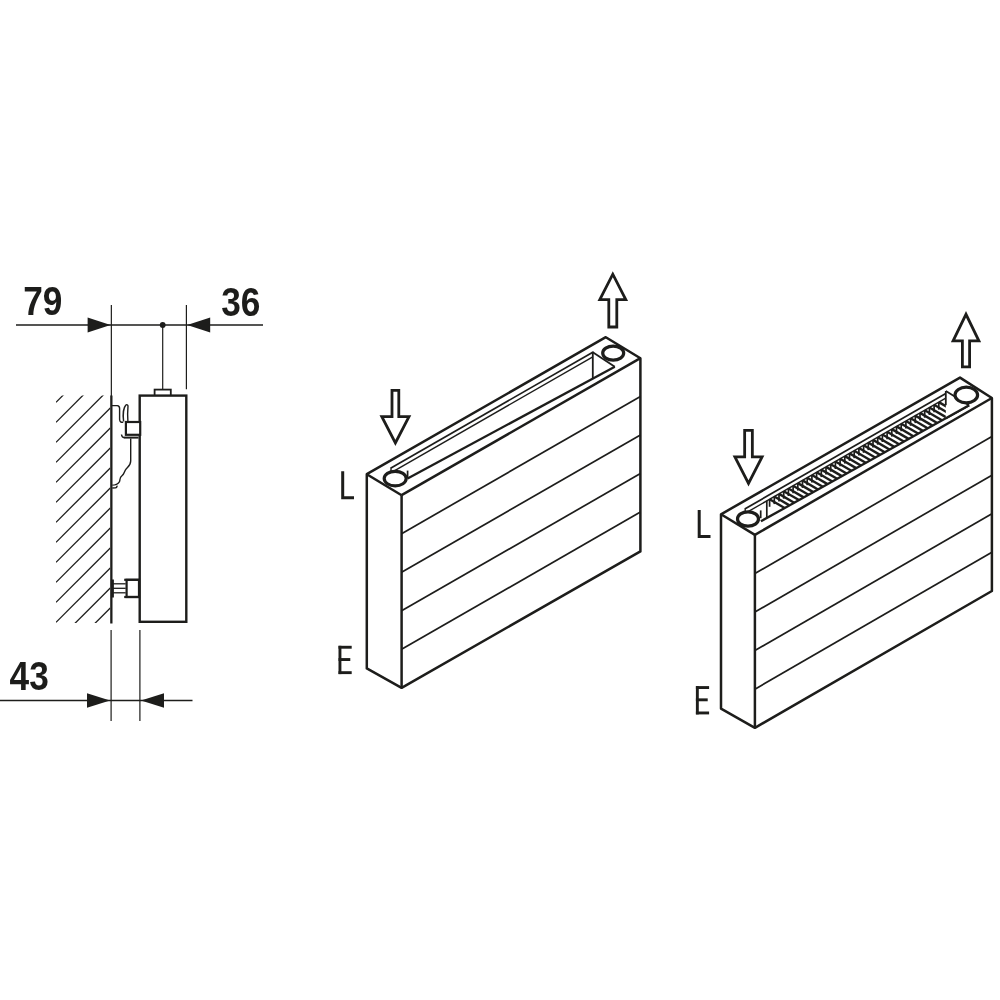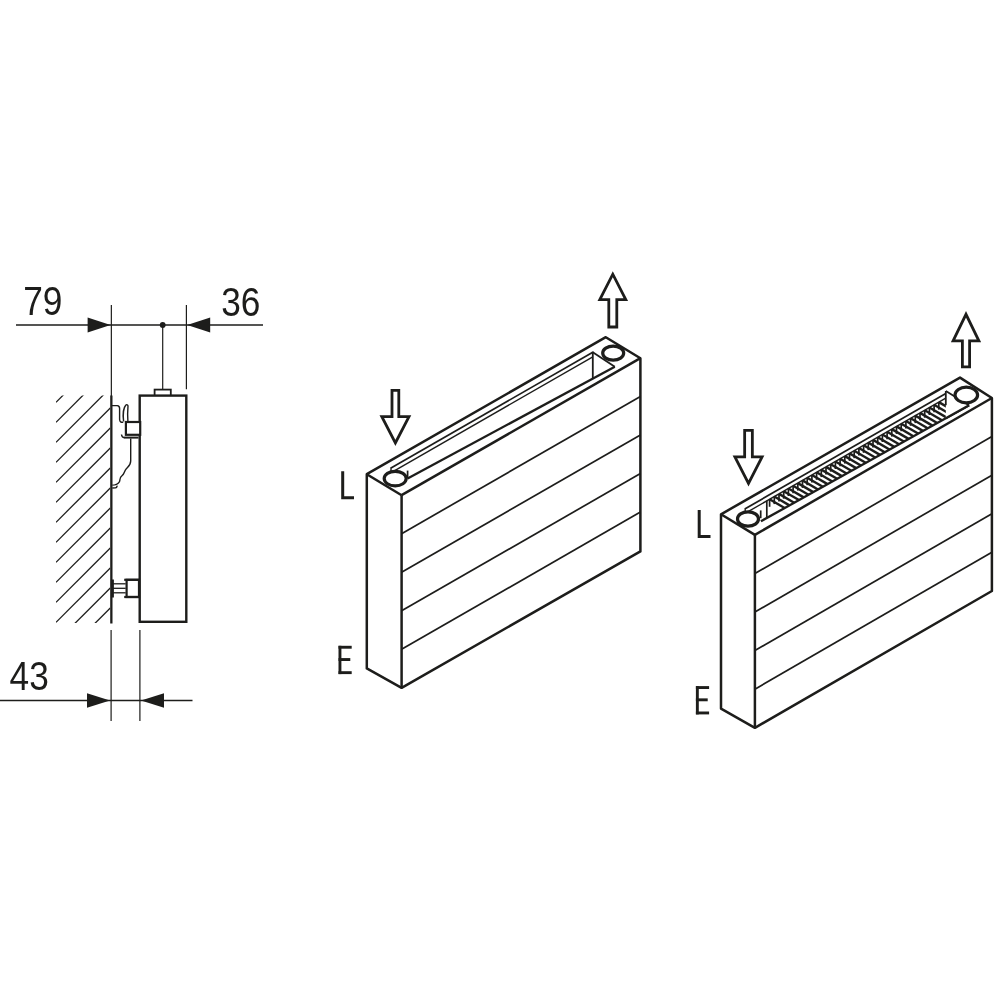--- a/index.html
+++ b/index.html
@@ -1,16 +1,16 @@
 <!DOCTYPE html>
 <html><head>
 <meta charset="utf-8">
 <style>
   html,body { margin:0; padding:0; background:#fff; }
-  #page { width:1000px; height:1000px; position:relative; background:#fff; }
+  #page { width:1000px; height:1000px; position:relative; background:#fff;font-weight:bold; }
   svg { display:block; }
 </style>
 </head>
 <body>
 <div id="page">
 <svg width="1000" height="1000" viewBox="0 0 1000 1000">
 <defs>
 <clipPath id="wallclip">
           <rect x="56.0" y="395.5" width="54.3" height="227.5"></rect>
         </clipPath>

